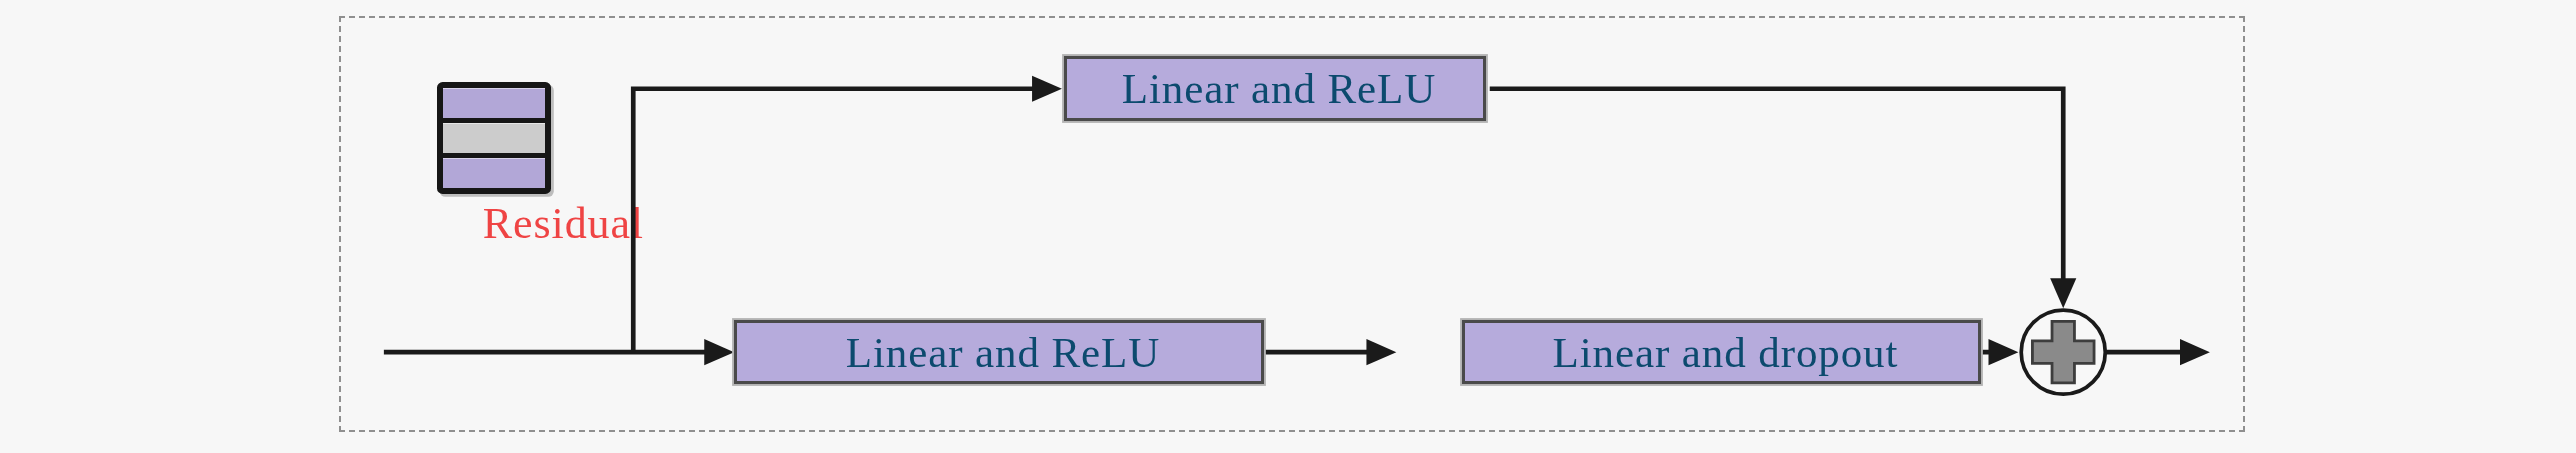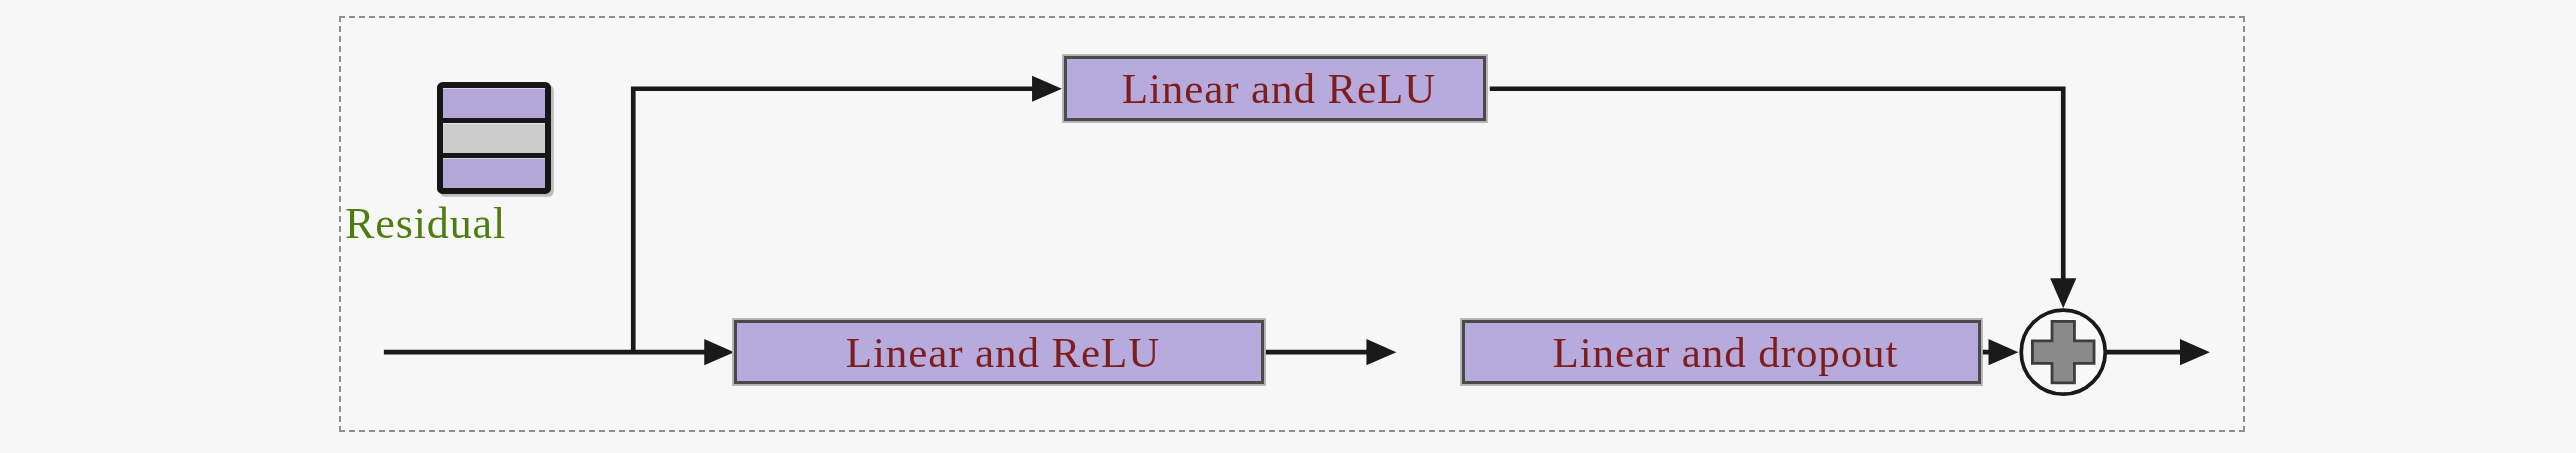--- a/index.html
+++ b/index.html
@@ -41,38 +41,38 @@
   }
   .res-icon .seg { flex: 31 0 0; }
   .res-icon .sep { flex: 6 0 0; background: #161616; }
   .seg.purple { background: #b2a7d7; border-top: 0.9px solid #d8d2ea; }
   .seg.gray   { background: #cccccc; border-top: 0.9px solid #e6e6e6; }
   .res-label {
     position: absolute;
     left: 345px;
     top: 198px;
     width: 299px;
-    text-align: left;
+    text-align: right;
     font-size: 44px;
     line-height: 51px;
-    color: #4d7c0f;
+    color: #ef4444;
     letter-spacing: 0.9px;
   }
   
   .node {
     position: absolute;
     box-sizing: border-box;
     background: #b6abdc;
     border: 3.7px solid #4a4a4a;
     box-shadow: 0 0 0 1.9px #b3b3b3;
     display: flex;
     align-items: center;
     justify-content: center;
     font-size: 43px;
-    color: #7f1d1d;
+    color: #0c4a6e;
     letter-spacing: 0.9px;
     padding-left: 8px;
   }
   .node.top { left: 1064px; top: 56px;  width: 422px; height: 65px; }
   .node.b1  { left: 734px;  top: 320px; width: 530px; height: 64px; }
   .node.b2  { left: 1462px; top: 320px; width: 519px; height: 64px; }
   .wires {
     position: absolute;
     left: 0;
     top: 0;

